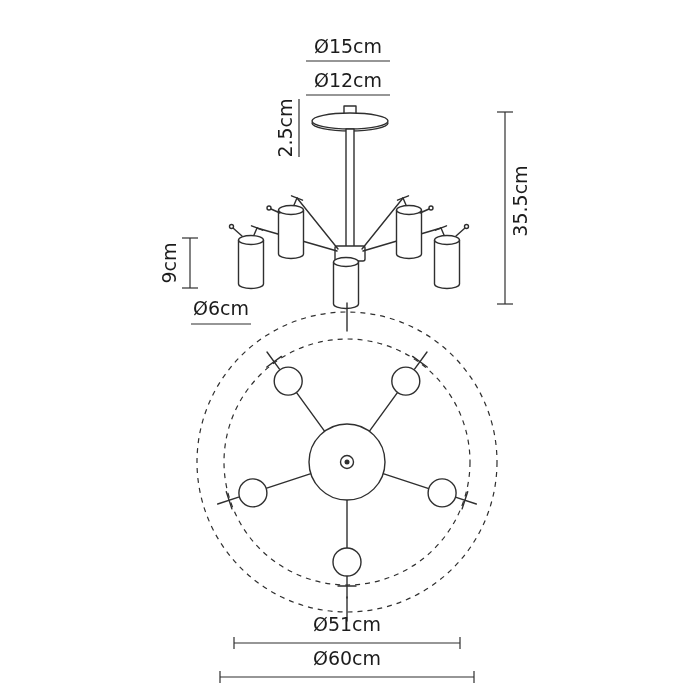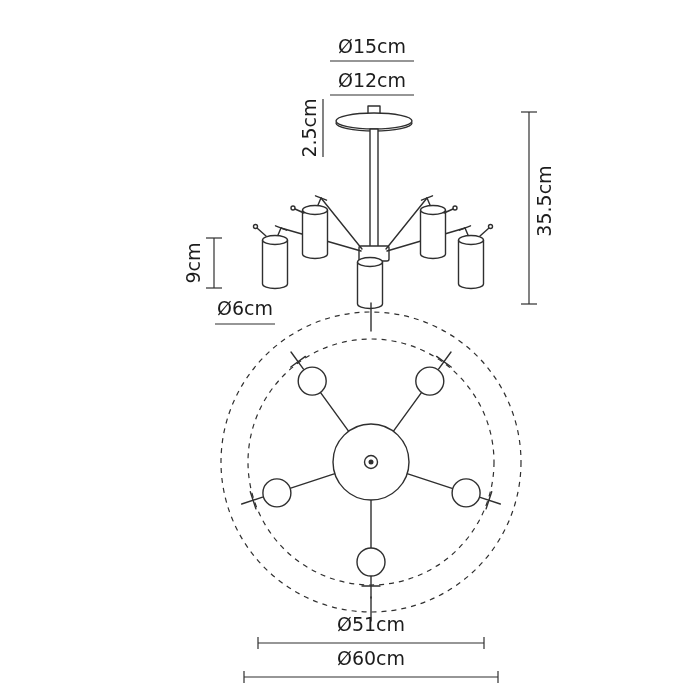--- a/index.html
+++ b/index.html
@@ -11,21 +11,20 @@
     margin:0;
     padding:0;
     background:var(--bg);
   }
   .stage{
     width:587px;
     height:700px;
     background:var(--bg);
     position:relative;
     overflow:hidden;
-    padding-left:24px;
   }
   svg{display:block}
   .ln{
     stroke:var(--line);
     stroke-width:1.4;
     fill:none;
     stroke-linecap:round;
     stroke-linejoin:round;
   }
   .lnf{

